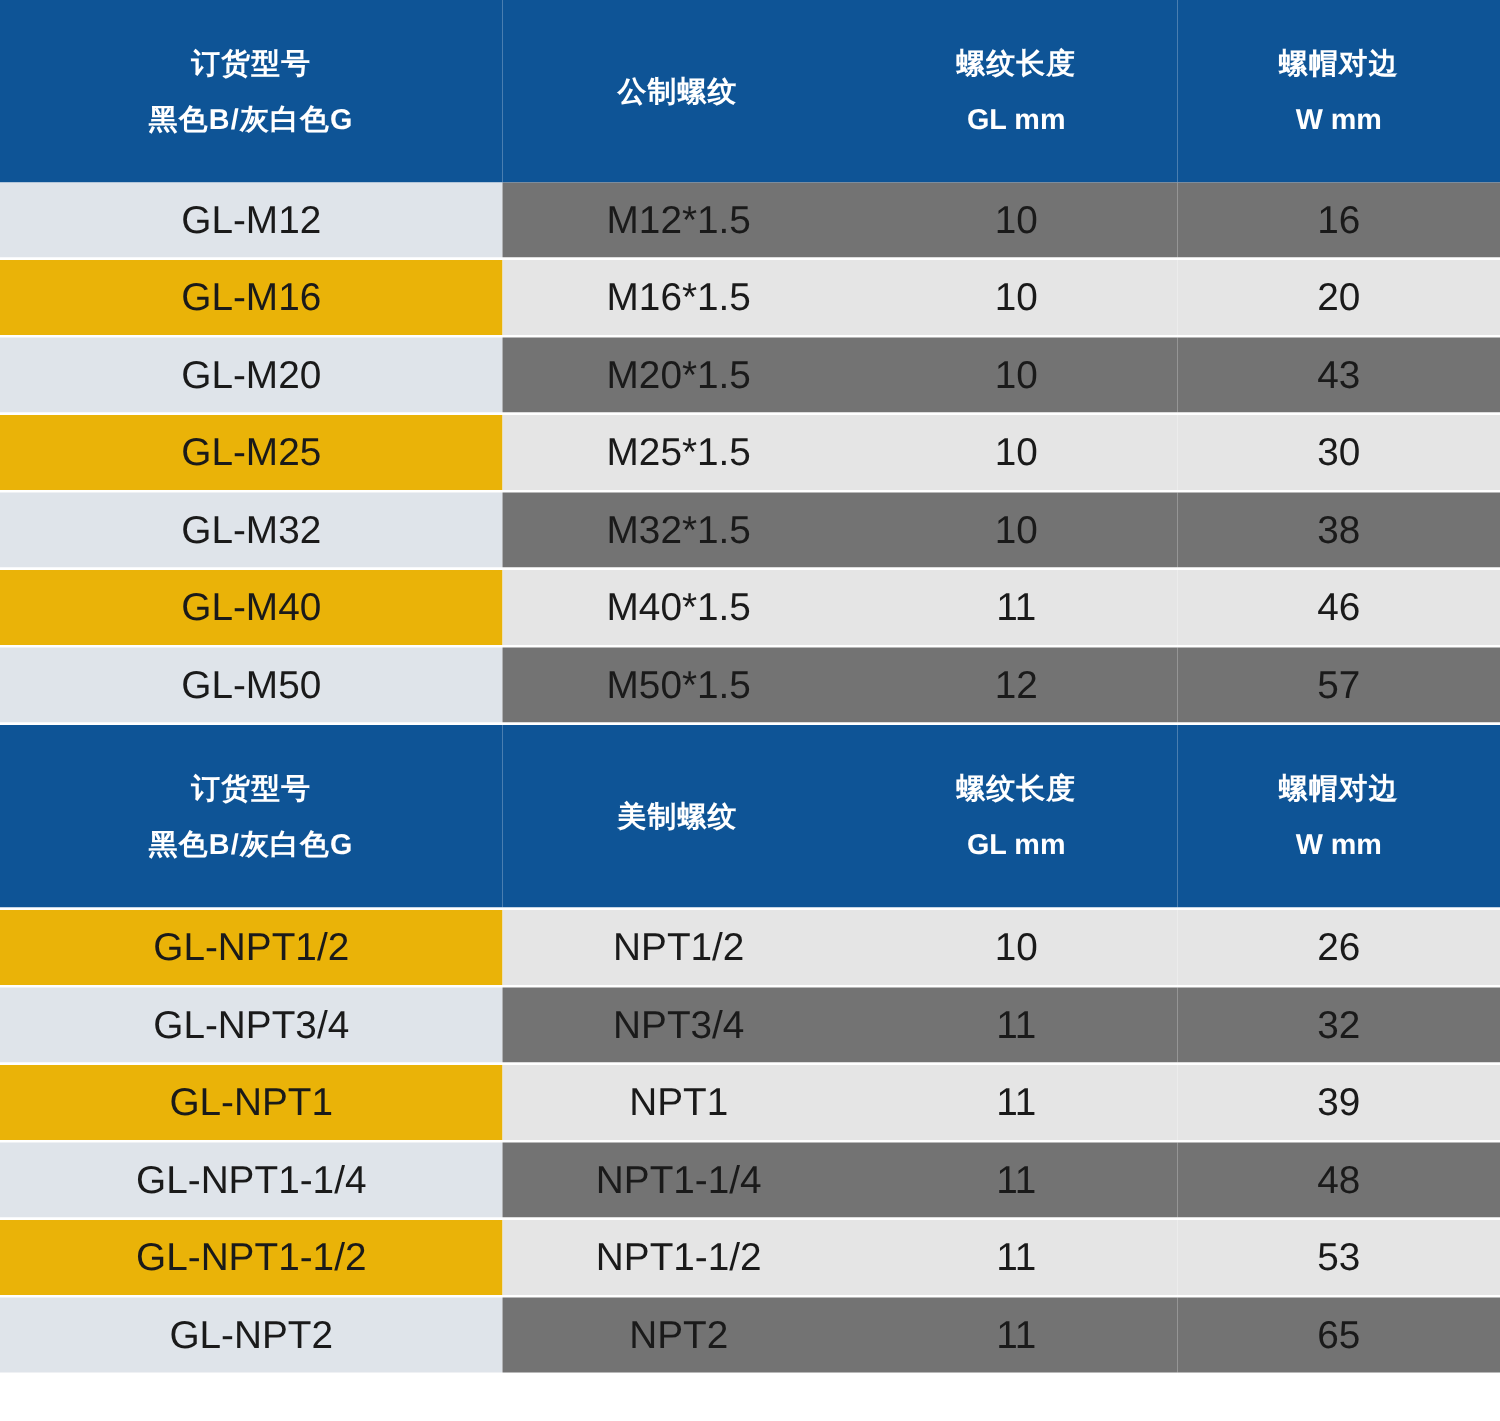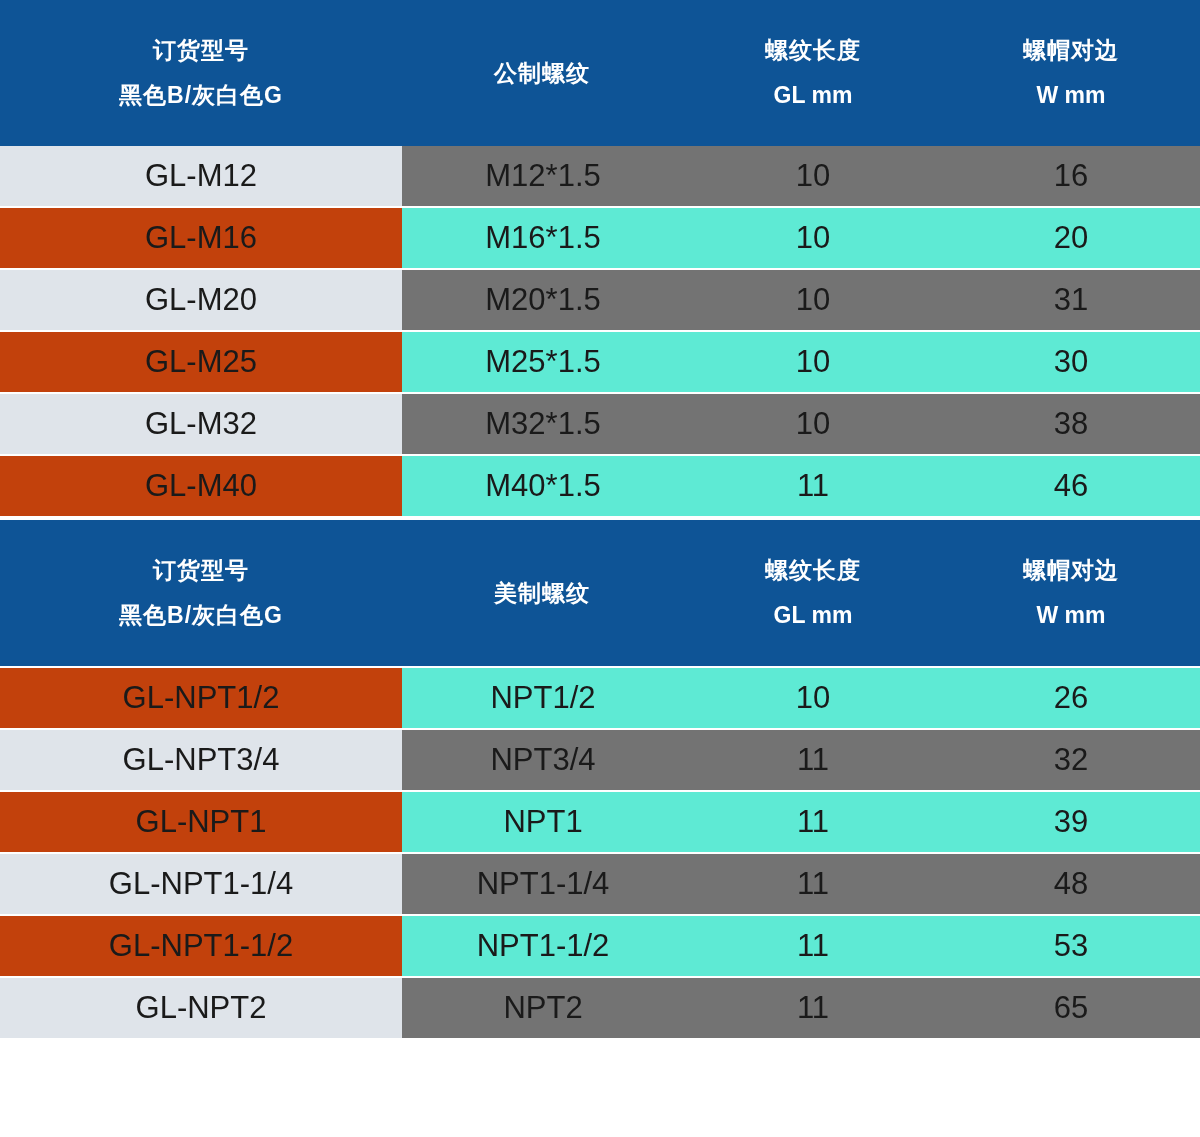--- a/index.html
+++ b/index.html
@@ -67,24 +67,24 @@
     border: none;
     padding: 0;
   }
   .data-row td.first-col {
     background: #dfe4ea;
   }
   .data-row td.other-col {
     background: #737373;
   }
   .data-row.alt td.first-col {
-    background: #c2410c;
+    background: #eab308;
   }
   .data-row.alt td.other-col {
-    background: #5eead4;
+    background: #e5e5e5;
   }
   .spec-table td.sep-cell {
     height: 2px;
     padding: 0;
     background: #ffffff;
     border: none;
   }
 </style>
 </head>
 <body>
@@ -141,21 +141,21 @@
       <td class="other-col">20</td>
     </tr>
     <tr>
       <td class="sep-cell" colspan="4"></td>
     </tr>
 
     <tr class="data-row">
       <td class="first-col">GL-M20</td>
       <td class="other-col">M20*1.5</td>
       <td class="other-col">10</td>
-      <td class="other-col">31</td>
+      <td class="other-col">43</td>
     </tr>
     <tr>
       <td class="sep-cell" colspan="4"></td>
     </tr>
 
     <tr class="data-row alt">
       <td class="first-col">GL-M25</td>
       <td class="other-col">M25*1.5</td>
       <td class="other-col">10</td>
       <td class="other-col">30</td>
@@ -177,20 +177,26 @@
     <tr class="data-row alt">
       <td class="first-col">GL-M40</td>
       <td class="other-col">M40*1.5</td>
       <td class="other-col">11</td>
       <td class="other-col">46</td>
     </tr>
     <tr>
       <td class="sep-cell" colspan="4"></td>
     </tr>
 
+    <tr class="data-row">
+      <td class="first-col">GL-M50</td>
+      <td class="other-col">M50*1.5</td>
+      <td class="other-col">12</td>
+      <td class="other-col">57</td>
+    </tr>
     <tr>
       <td class="sep-cell" colspan="4"></td>
     </tr>
 
 
     <tr class="header-row">
       <td>
         <div class="hdr-two-line">
           <span class="hdr-cn">订货型号</span>
           <span class="hdr-cn">黑色B/灰白色G</span>

